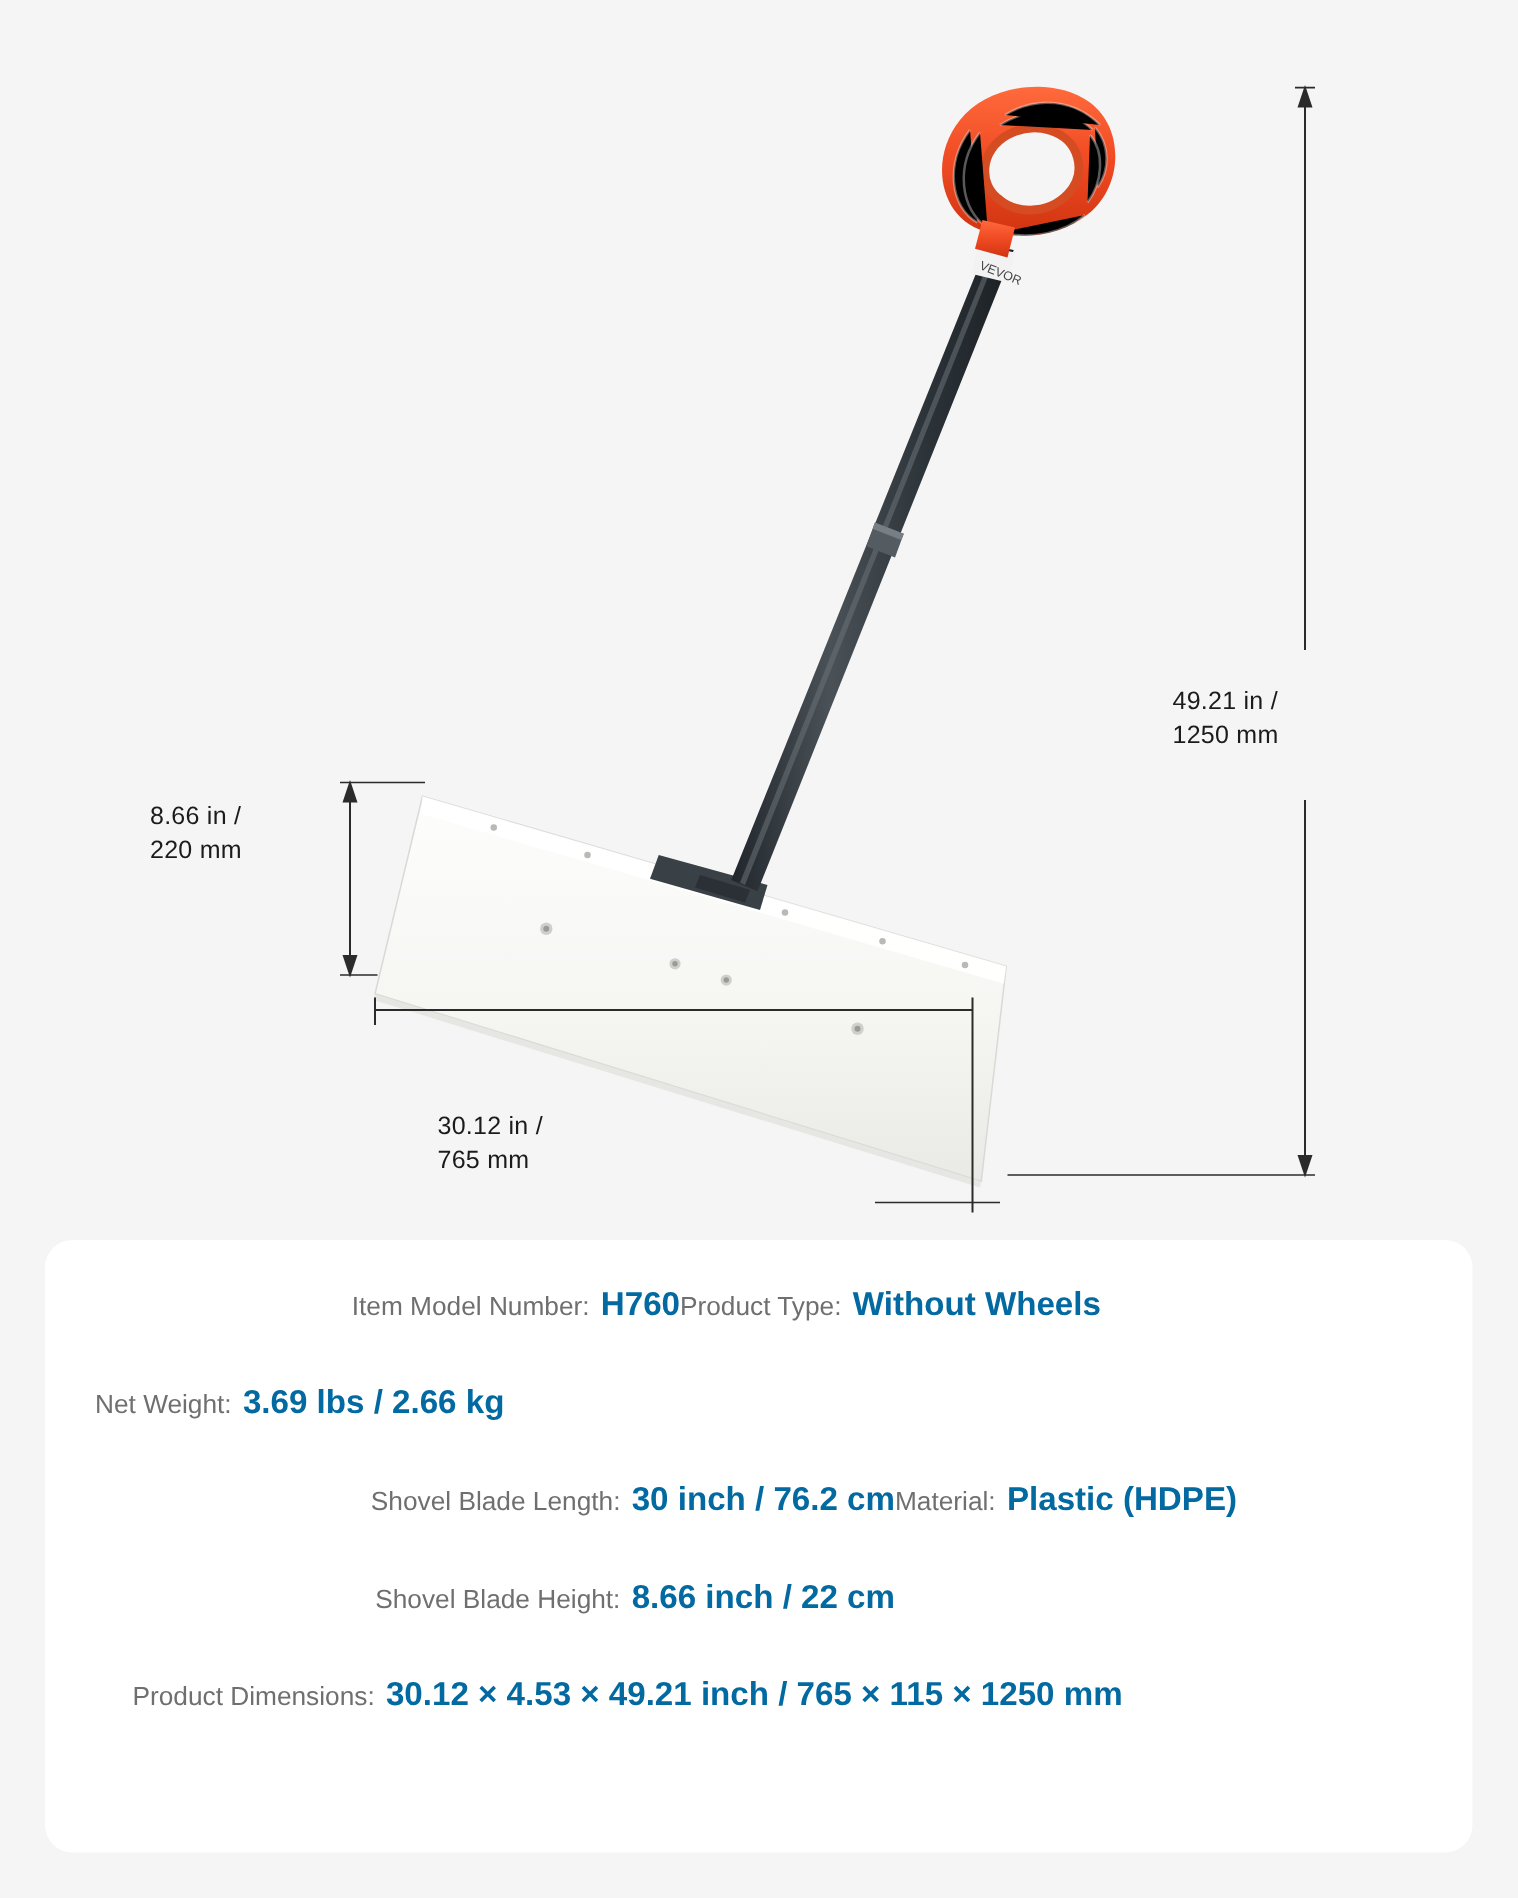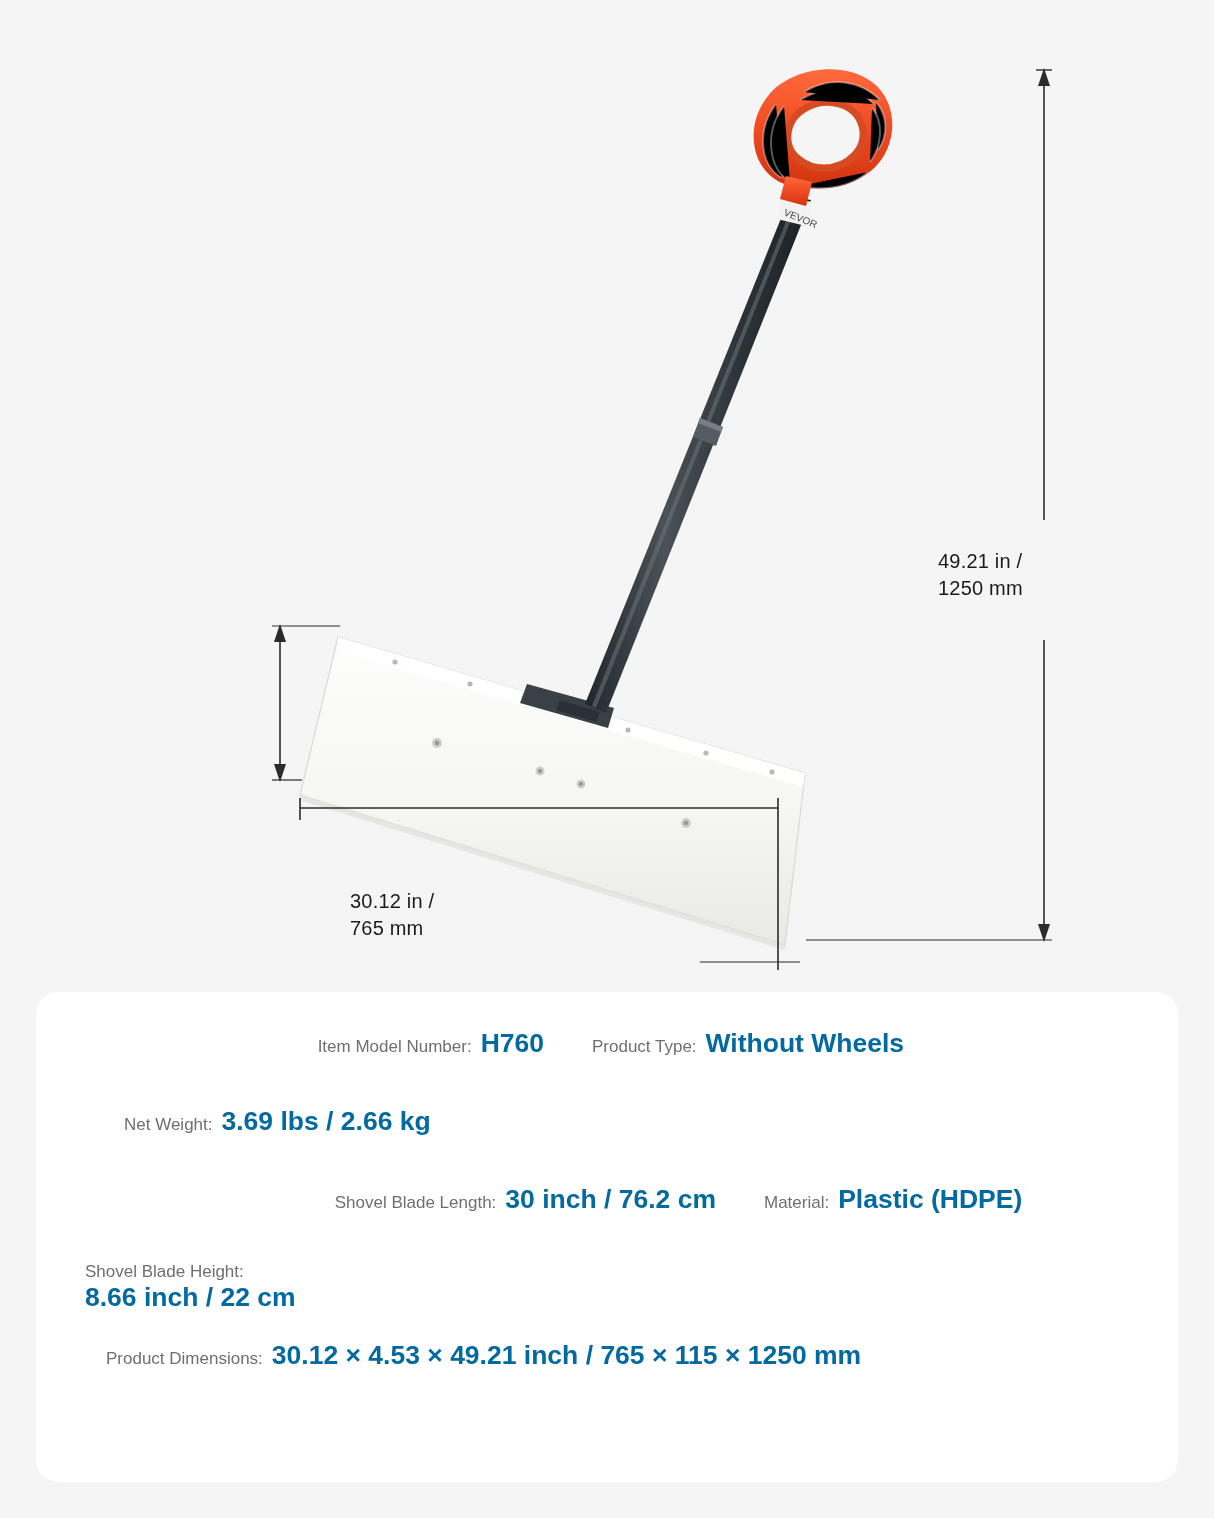--- a/index.html
+++ b/index.html
@@ -51,36 +51,36 @@
     align-items: baseline;
     height: 78px;
   }
   .spec-pair {
     display: flex;
     align-items: baseline;
     white-space: nowrap;
   }
   .spec-key {
     color: #6f6f6f;
-    font-size: 17px;
+    font-size: 21px;
     font-weight: 400;
   }
   .spec-val {
     color: #0369a1;
     font-size: 26.5px;
     font-weight: bold;
     margin-left: 9px;
   }
   
   .r1 .p1 { width: 468px; justify-content: flex-end; }
   .r2 .p1 { width: 468px; justify-content: flex-end; }
   .r3 .p1 { width: 640px; justify-content: flex-end; }
-  .r4 .p1 { width: 640px; justify-content: flex-end; flex-direction: column; }
+  .r4 .p1 { width: 640px; justify-content: flex-end; }
   .r5 .p1 { width: 1060px; justify-content: flex-start; padding-left: 30px;}
-  .r1 .p2, .r2 .p2, .r3 .p2 { margin-left: 48px; }
+  .r1 .p2, .r2 .p2, .r3 .p2 { }
 </style>
 </head>
 <body>
 
 <div id="diagram">
 
   <svg width="1214" height="1000" viewBox="0 0 1214 1000">
     <defs>
       <linearGradient id="bladeGrad" x1="0" y1="0" x2="0" y2="1">
         <stop offset="0%" stop-color="#fdfdfc"></stop>
@@ -201,20 +201,22 @@
       <line x1="300" y1="808" x2="778" y2="808"></line>
       <line x1="300" y1="798" x2="300" y2="820"></line>
       <line x1="778" y1="798" x2="778" y2="970"></line>
       <line x1="700" y1="962" x2="800" y2="962" stroke-width="1.2"></line>
     </g>
   </svg>
 
   <div class="dim-label" id="label-height-right">49.21 in /
 1250 mm</div>
 
+  <div class="dim-label" id="label-blade-height">8.66 in /
+220 mm</div>
 
   <div class="dim-label" id="label-blade-length">30.12 in /
 765 mm</div>
 </div>
 
 <div id="spec-card">
   <div class="spec-rows">
 
     <div class="spec-row r1">
       <div class="spec-pair p1">

